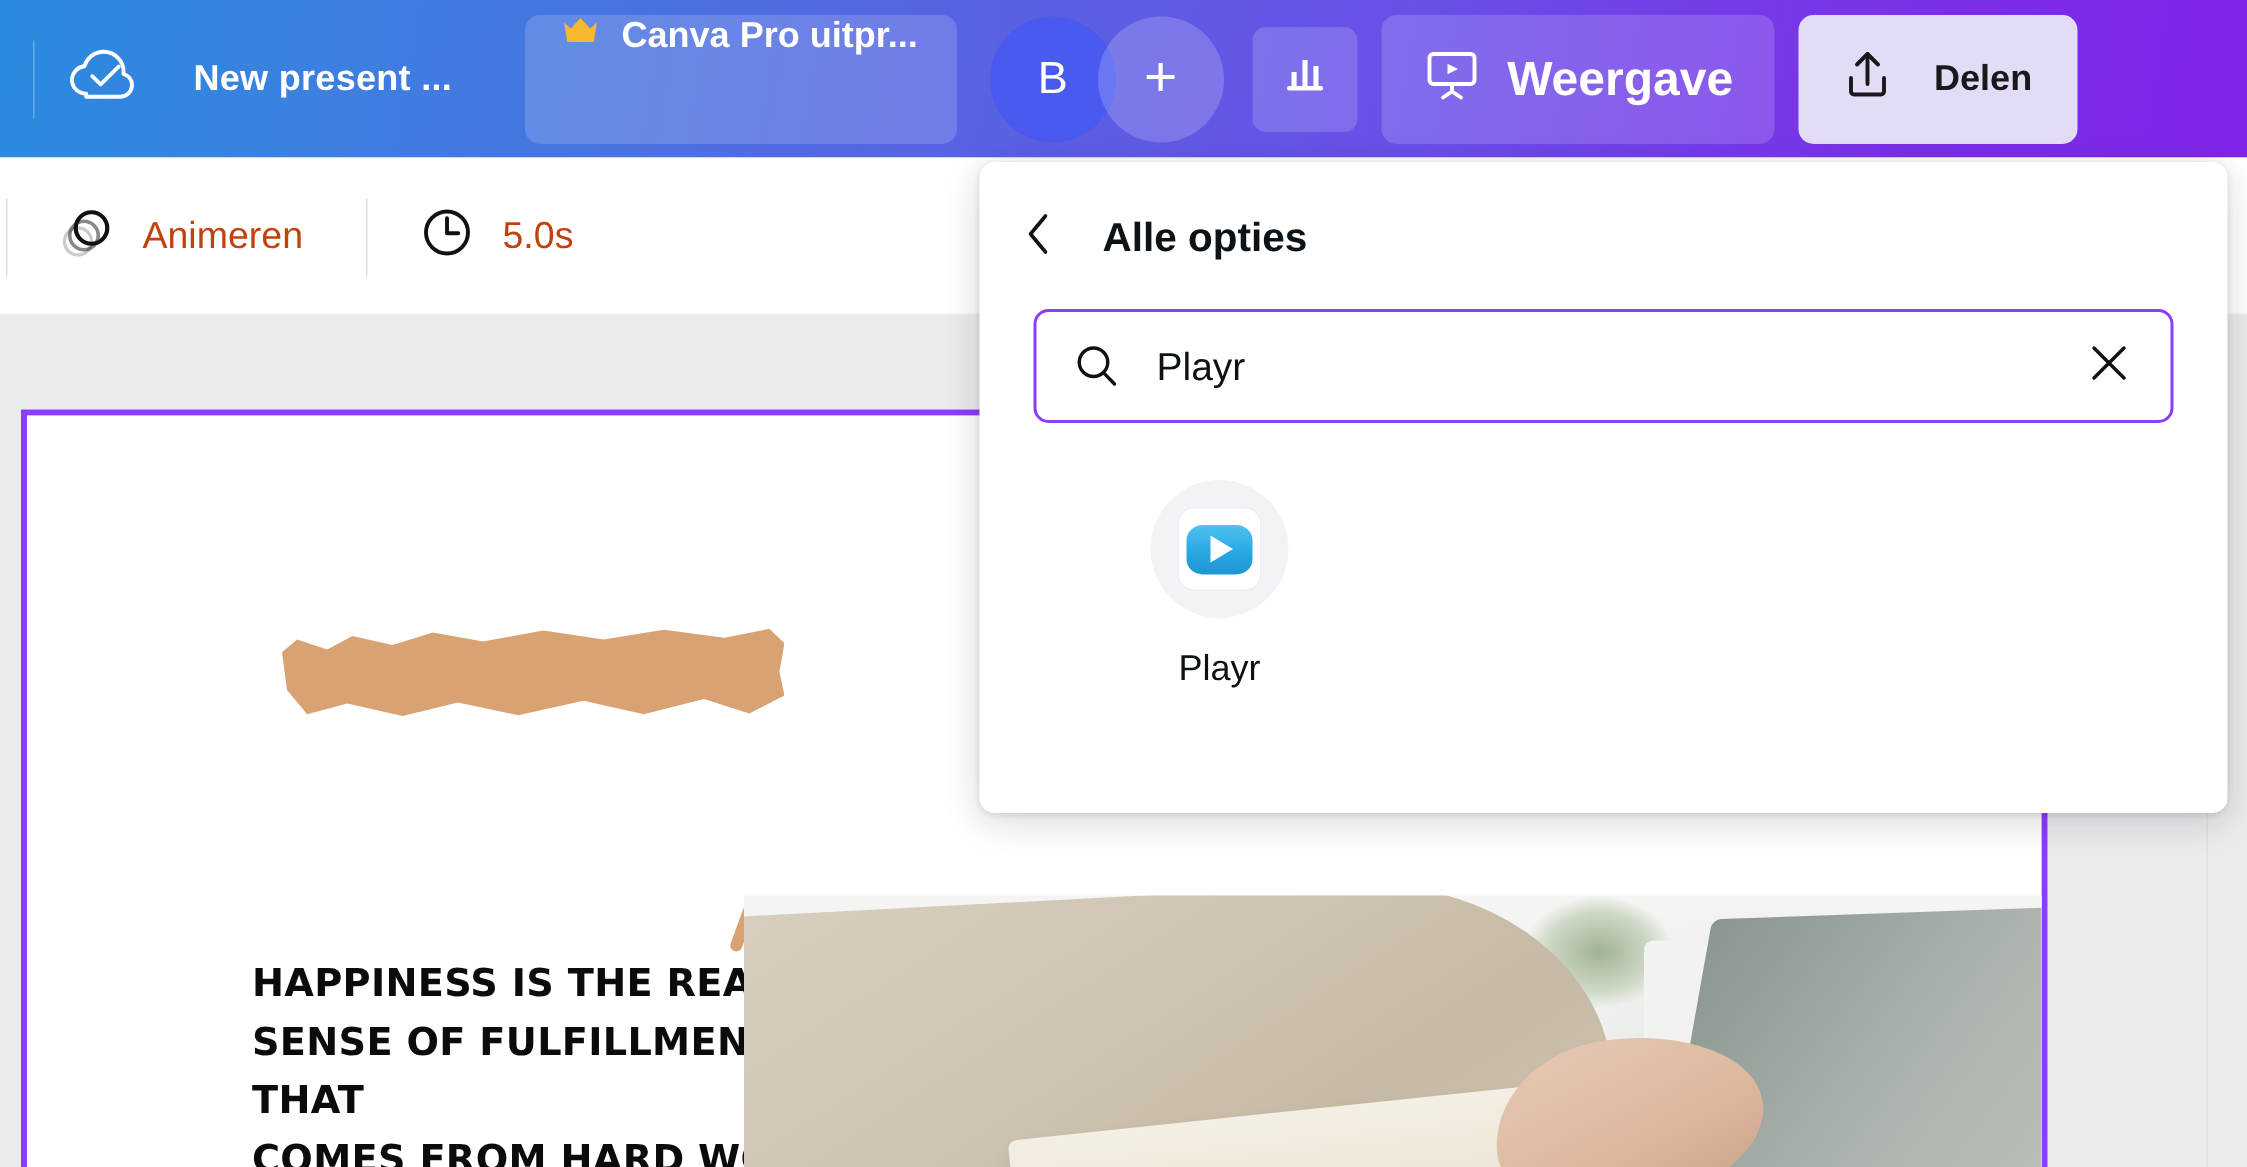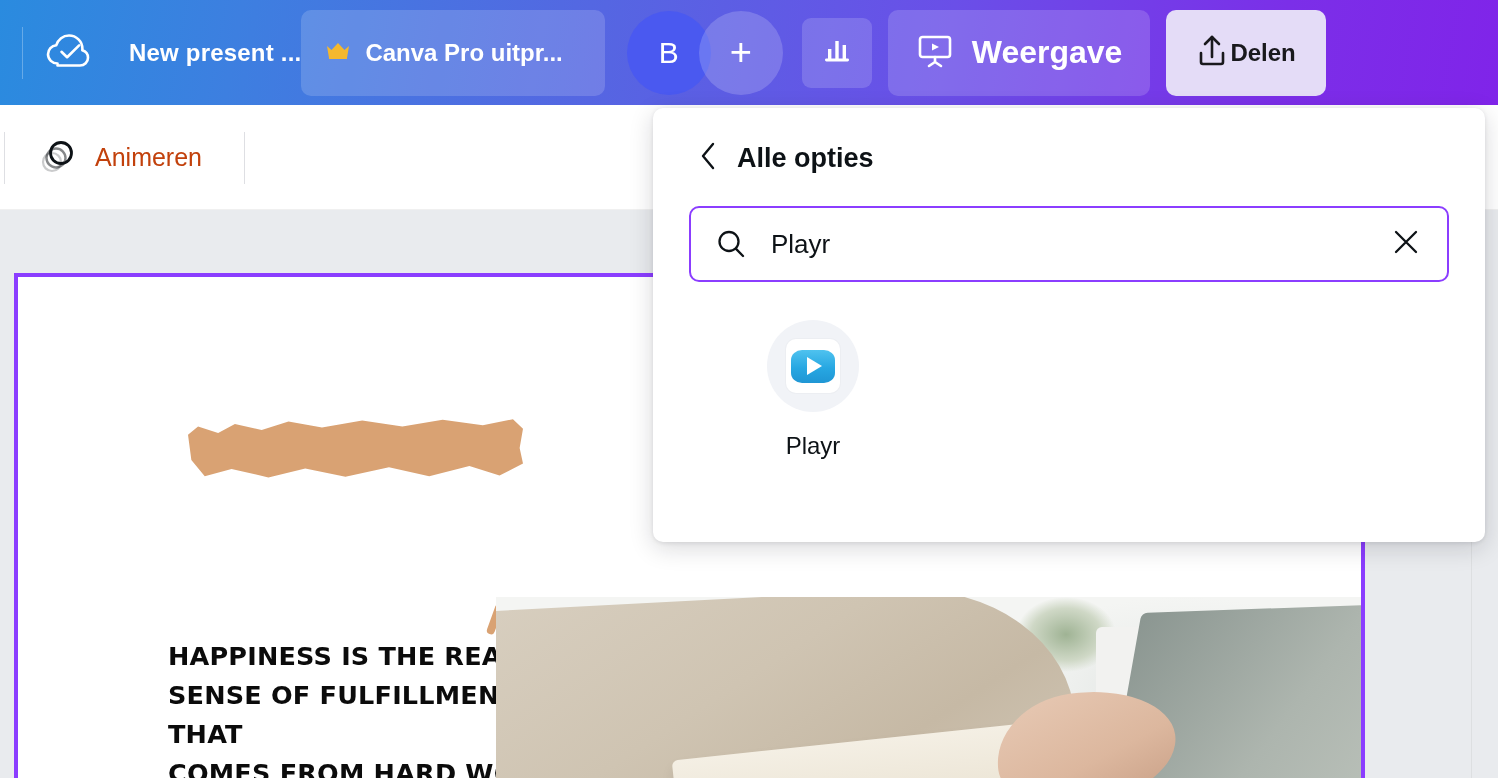--- a/index.html
+++ b/index.html
@@ -24,24 +24,24 @@
     width: 62px; height: 62px; margin-left: 14px;
     display: flex; align-items: center; justify-content: center;
     border-radius: 8px; flex: 0 0 auto; cursor: pointer;
   }
   .doc-title {
     color: #fff; font-size: 24px; font-weight: 700; letter-spacing: .2px;
     margin-left: 30px; white-space: nowrap; cursor: pointer;
     max-width: 260px; overflow: hidden;
   }
   .pro-pill {
-    height: 86px; border-radius: 10px;
+    margin-left: 49px; height: 86px; border-radius: 10px;
     background: rgba(255,255,255,.16);
-    display: flex; align-items: center; gap: 14px;
-    padding: 0 42px 0 24px; cursor: pointer; flex: 0 0 auto;
+    display: flex; align-items: flex-start; gap: 14px;
+    padding: 0 26px 0 24px; cursor: pointer; flex: 0 0 auto;
   }
   .pro-pill .crown { font-size: 22px; line-height: 1; }
   .pro-pill .ptxt {
     color: #fff; font-size: 24px; font-weight: 700; white-space: nowrap;
   }
   .avatar-group { display: flex; align-items: center; margin-left: 22px; flex: 0 0 auto; }
   .avatar {
     width: 84px; height: 84px; border-radius: 50%;
     background: #4a59f0;
     display: flex; align-items: center; justify-content: center;
@@ -61,21 +61,21 @@
     margin-left: 19px; cursor: pointer; flex: 0 0 auto;
   }
   .view-btn {
     height: 86px; border-radius: 10px; background: rgba(255,255,255,.16);
     display: flex; align-items: center; gap: 18px;
     padding: 0 28px; margin-left: 16px; cursor: pointer; flex: 0 0 auto;
   }
   .view-btn .vtxt { color: #fff; font-size: 32px; font-weight: 700; white-space: nowrap; }
   .share-btn {
     height: 86px; border-radius: 10px; background: #e4dcf7;
-    display: flex; align-items: center; gap: 2px;
+    display: flex; align-items: center; gap: 28px;
     padding: 0 30px; margin-left: 16px; margin-right: 10px;
     cursor: pointer; flex: 0 0 auto;
   }
   .share-btn .stxt { color: #19191d; font-size: 24px; font-weight: 700; white-space: nowrap; }
 
   
   .toolbar2 {
     position: absolute; left: 0; top: 105px; width: 1498px; height: 105px;
     background: #fff; display: flex; align-items: center;
   }
@@ -192,22 +192,22 @@
   }
 
   
   .panel {
     position: absolute; left: 653px; top: 108px; width: 832px; height: 434px;
     background: #fff; border-radius: 10px;
     box-shadow: 0 6px 24px rgba(20,20,30,.16), 0 1px 4px rgba(20,20,30,.10);
     overflow: hidden;
   }
   .panel-head {
-    display: flex; align-items: center; gap: 8px;
-    padding: 30px 0 0 36px;
+    display: flex; align-items: center; gap: 22px;
+    padding: 30px 0 0 20px;
   }
   .back-btn {
     width: 40px; height: 40px; display: flex; align-items: center; justify-content: center;
     cursor: pointer; border-radius: 6px;
   }
   .panel-title { font-size: 27px; font-weight: 700; color: #0d1216; }
   .search-wrap {
     position: absolute; left: 36px; top: 98px; width: 760px; height: 76px;
     border: 2.5px solid #8b3dff; border-radius: 10px;
     display: flex; align-items: center; padding: 0 20px 0 24px; background: #fff;
@@ -327,20 +327,29 @@
           <circle cx="13" cy="25" r="9" stroke="#0d1216" stroke-width="2.2" opacity="0.22"></circle>
           <circle cx="17" cy="21" r="9.5" stroke="#0d1216" stroke-width="2.4" opacity="0.5"></circle>
           <circle cx="22" cy="16" r="10.5" stroke="#0d1216" stroke-width="2.8"></circle>
         </svg>
       </span>
       <span class="lbl">Animeren</span>
     </div>
 
     <div class="t2-rule mid"></div>
 
+    <div class="t2-item">
+      <span>
+        <svg width="38" height="38" viewBox="0 0 38 38" fill="none">
+          <circle cx="19" cy="19" r="14" stroke="#0d1216" stroke-width="2.6"></circle>
+          <path d="M19 9.5V19.5h7.5" stroke="#0d1216" stroke-width="2.6" stroke-linecap="round" stroke-linejoin="round"></path>
+        </svg>
+      </span>
+      <span class="lbl">5.0s</span>
+    </div>
   </div>
   <div class="toolbar2-shadow"></div>
 
   <div class="canvas-area">
     <div class="canvas-rightline"></div>
 
     <div class="slide-frame">
       <div class="slide-inner">
 
         <div class="brush"></div>

